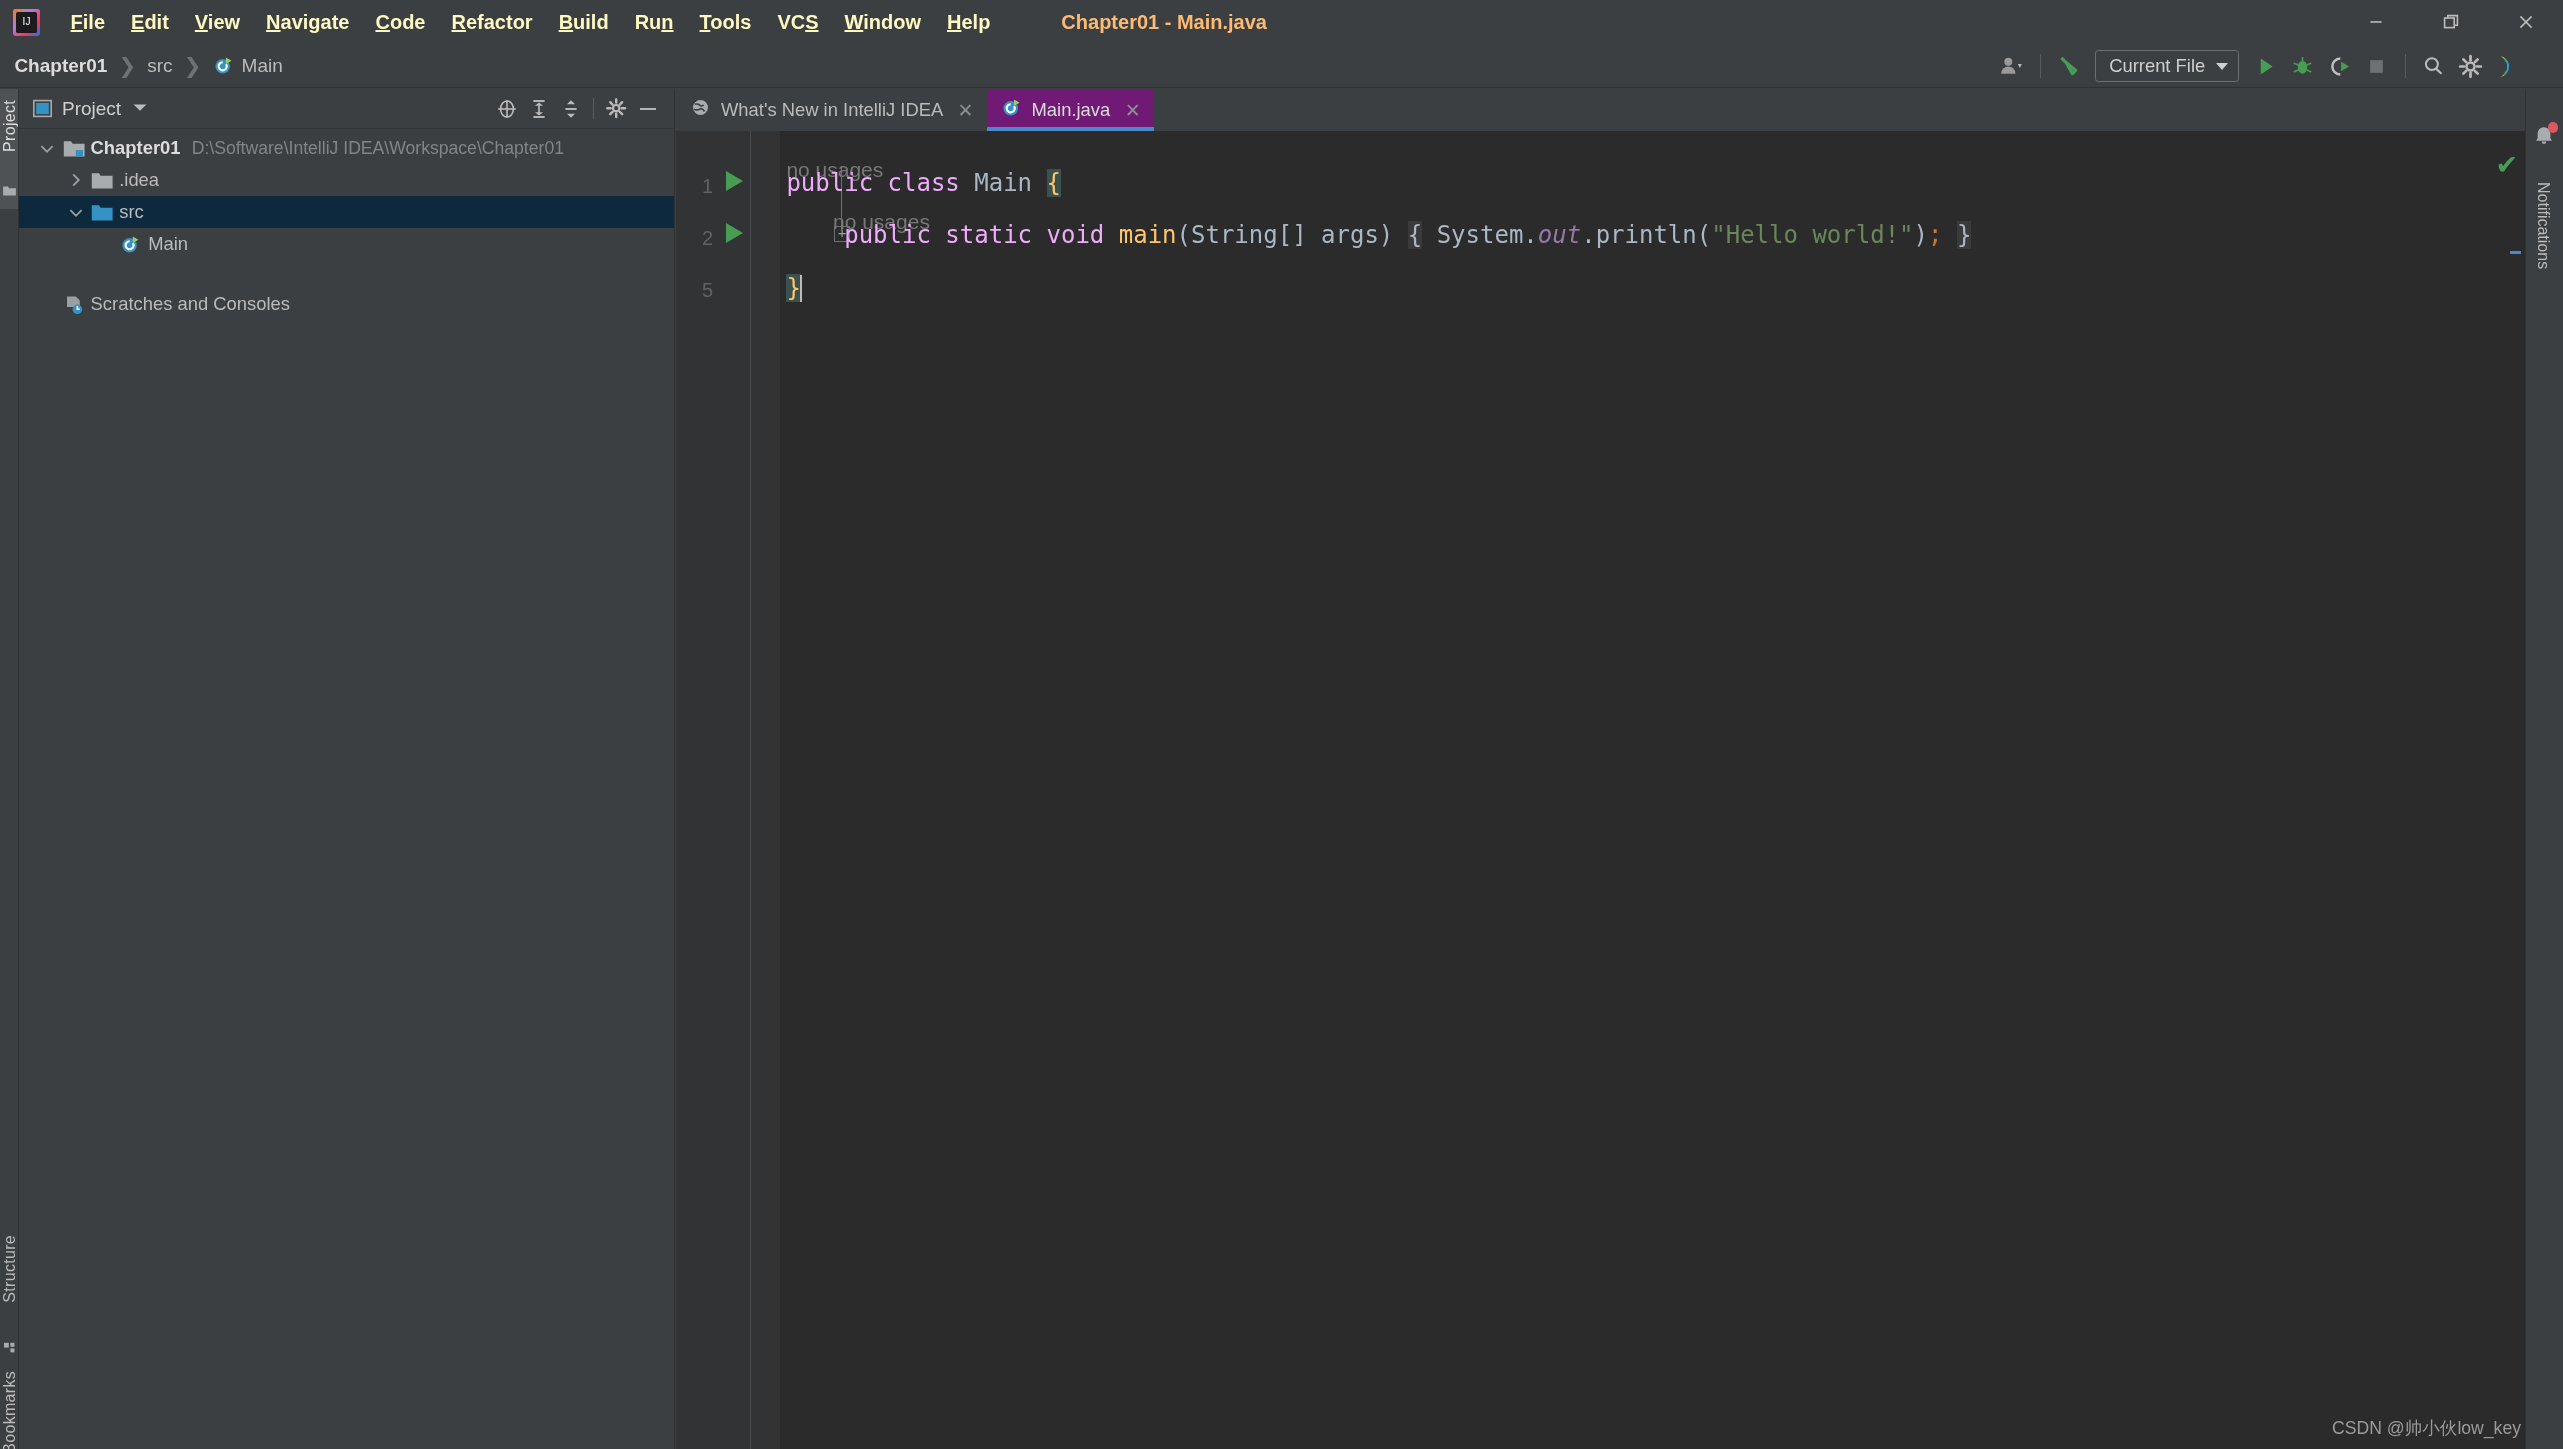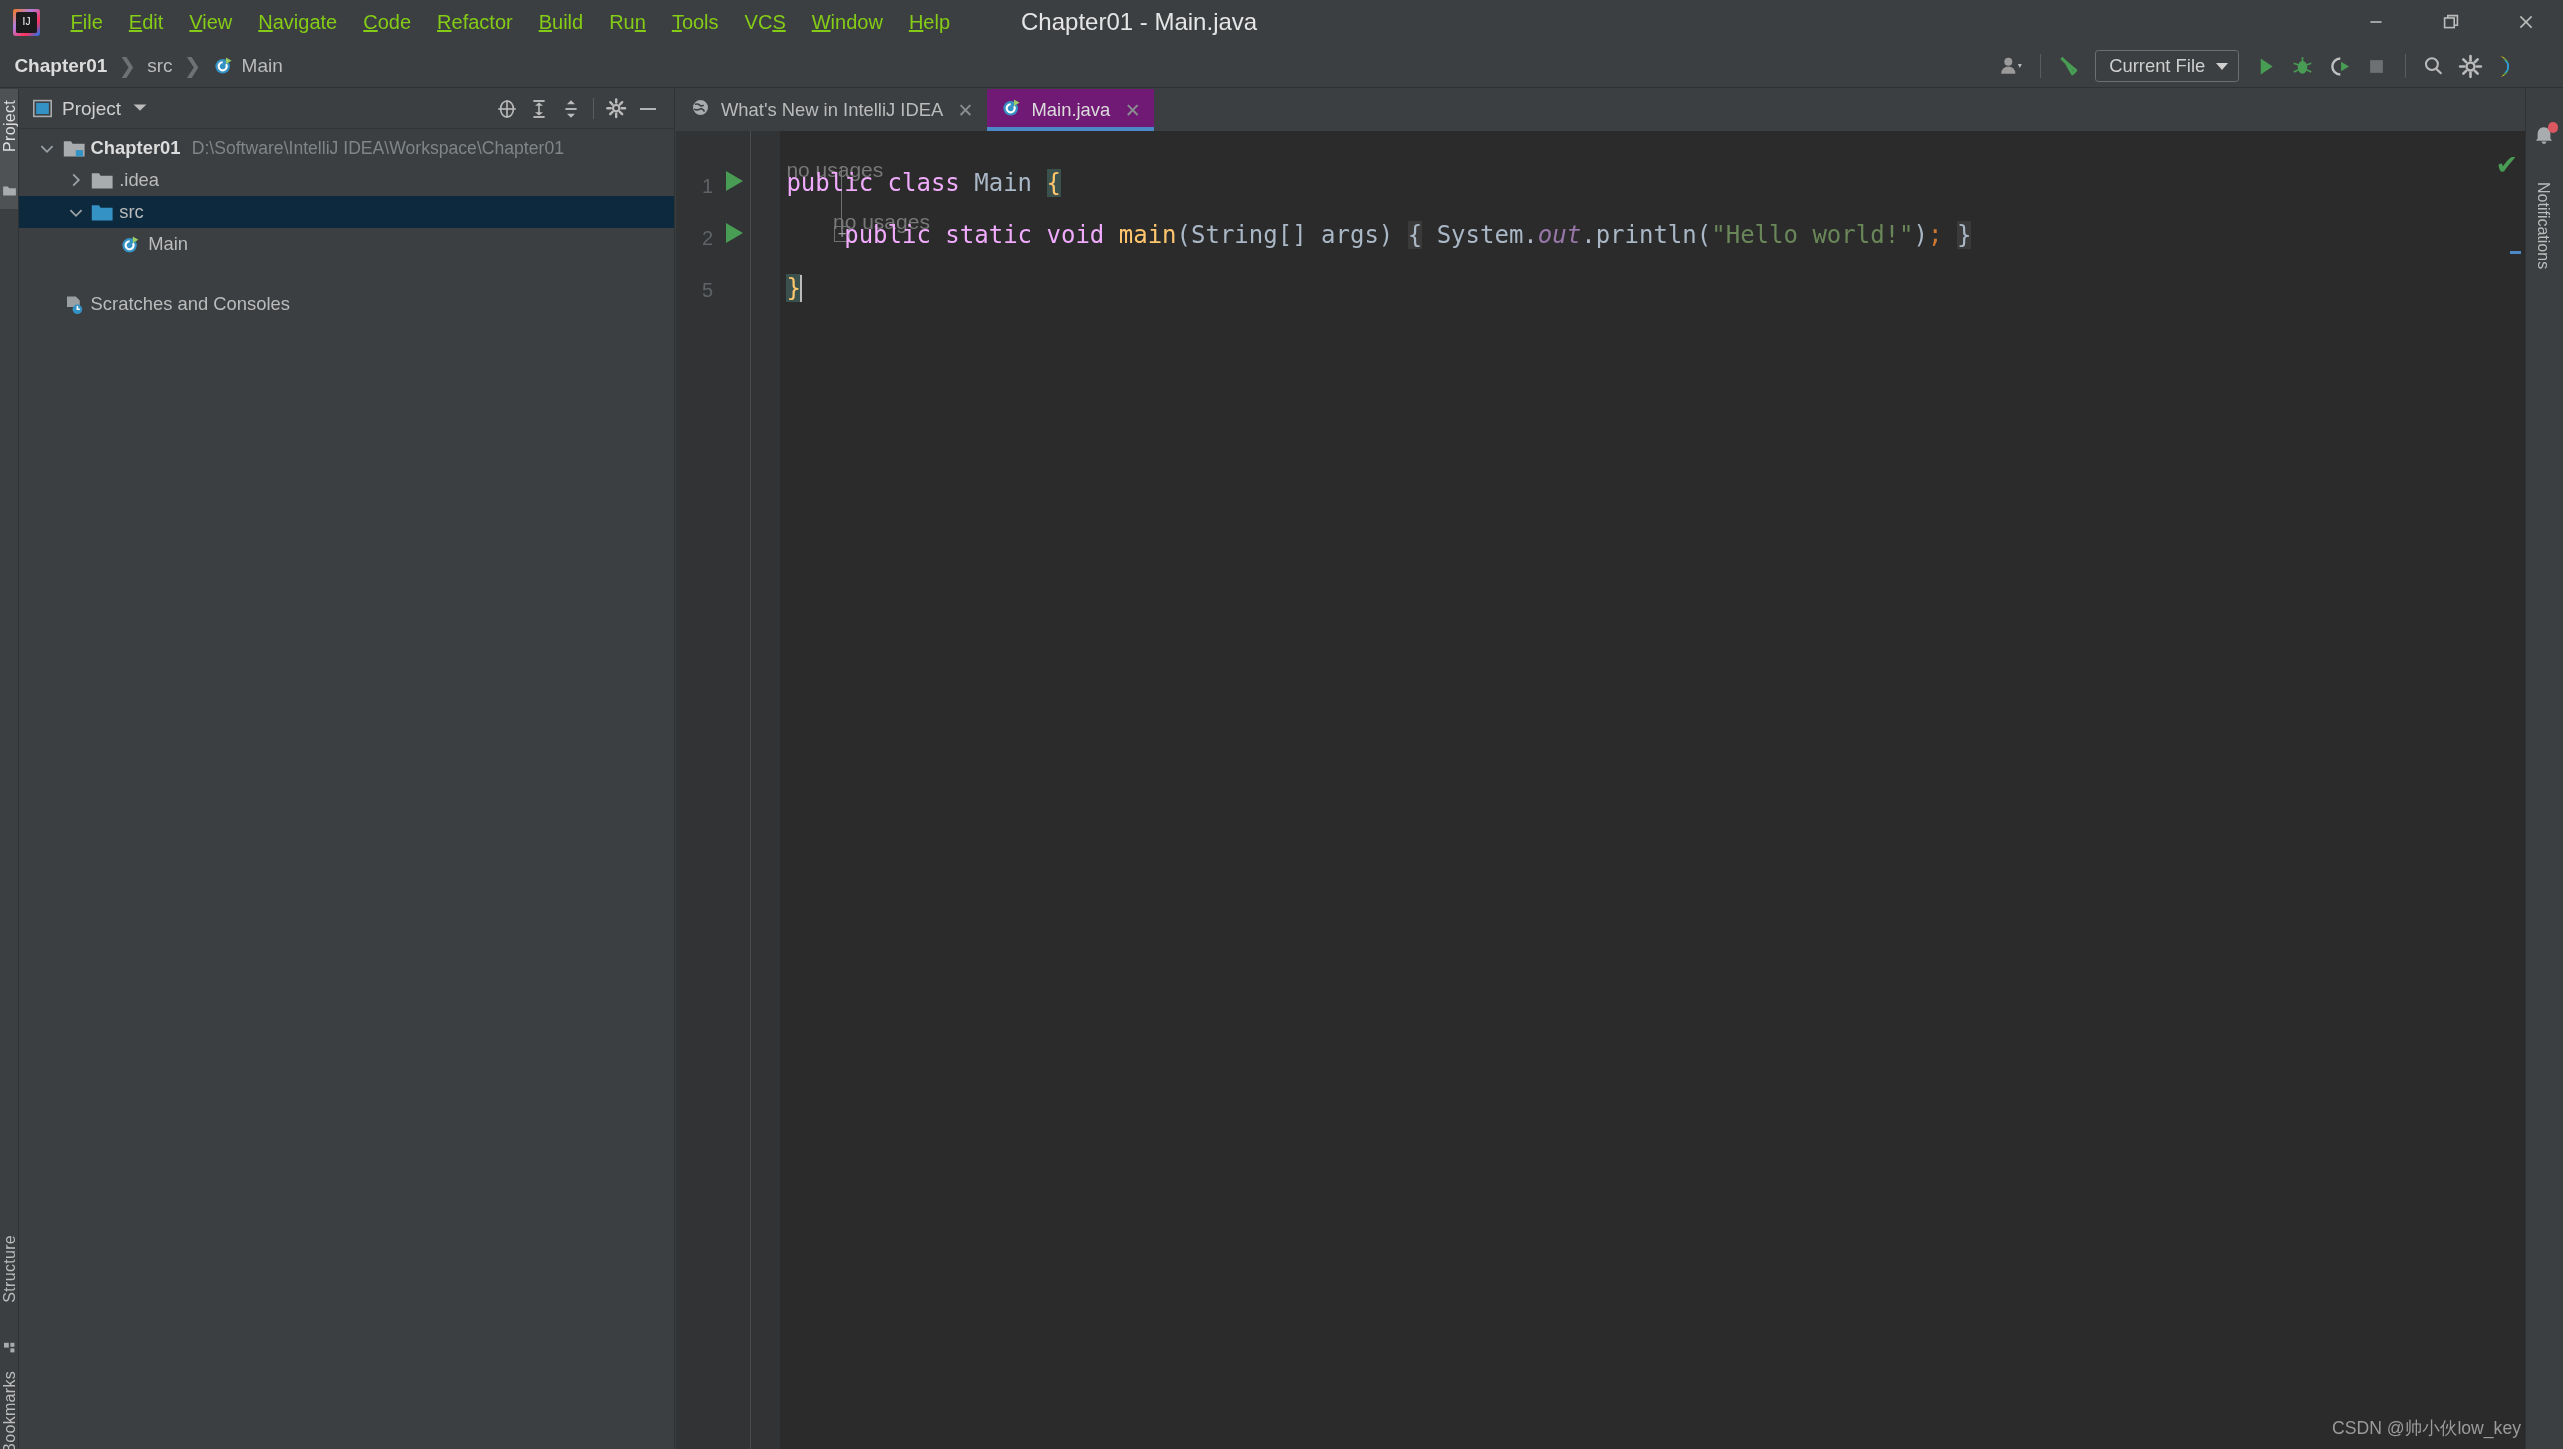--- a/index.html
+++ b/index.html
@@ -22,26 +22,26 @@
     background: linear-gradient(135deg, #f97a12 0%, #b07ddb 35%, #fe315d 70%, #087cfa 100%);
     display: flex; align-items: center; justify-content: center;
   }
   #app-logo .inner {
     width: 21px; height: 21px; background: #1b1b1e; border-radius: 1.6px;
     color: #ffffff; font-size: 10px; font-family: "Liberation Sans", sans-serif;
     display: flex; align-items: center; justify-content: center; line-height: 1;
     letter-spacing: 0px;
   }
   .menu-item {
-    font-size: 20px; color: #84cc16; padding: 0 13px; line-height: 44px;
-    height: 44px; cursor: default; white-space: nowrap;
+    font-size: 20px; color: #fef9c3; padding: 0 13px; line-height: 44px;
+    height: 44px; cursor: default; white-space: nowrap; font-weight: bold;
   }
   .menu-item .mn { text-decoration: underline; }
   #window-title {
-    font-size: 24px; color: #e5e5e5; margin-left: 58px; white-space: nowrap;
+    font-size: 20px; color: #fdba74; margin-left: 58px; white-space: nowrap; font-weight: bold;
   }
   #winctl { position: absolute; right: 0; top: 0; height: 44px; display: flex; }
   .winbtn {
     width: 75px; height: 44px; display: flex; align-items: center; justify-content: center;
     cursor: default;
   }
 
   
   #navbar {
     position: absolute; left: 0; top: 44px; width: 2563px; height: 44px;

